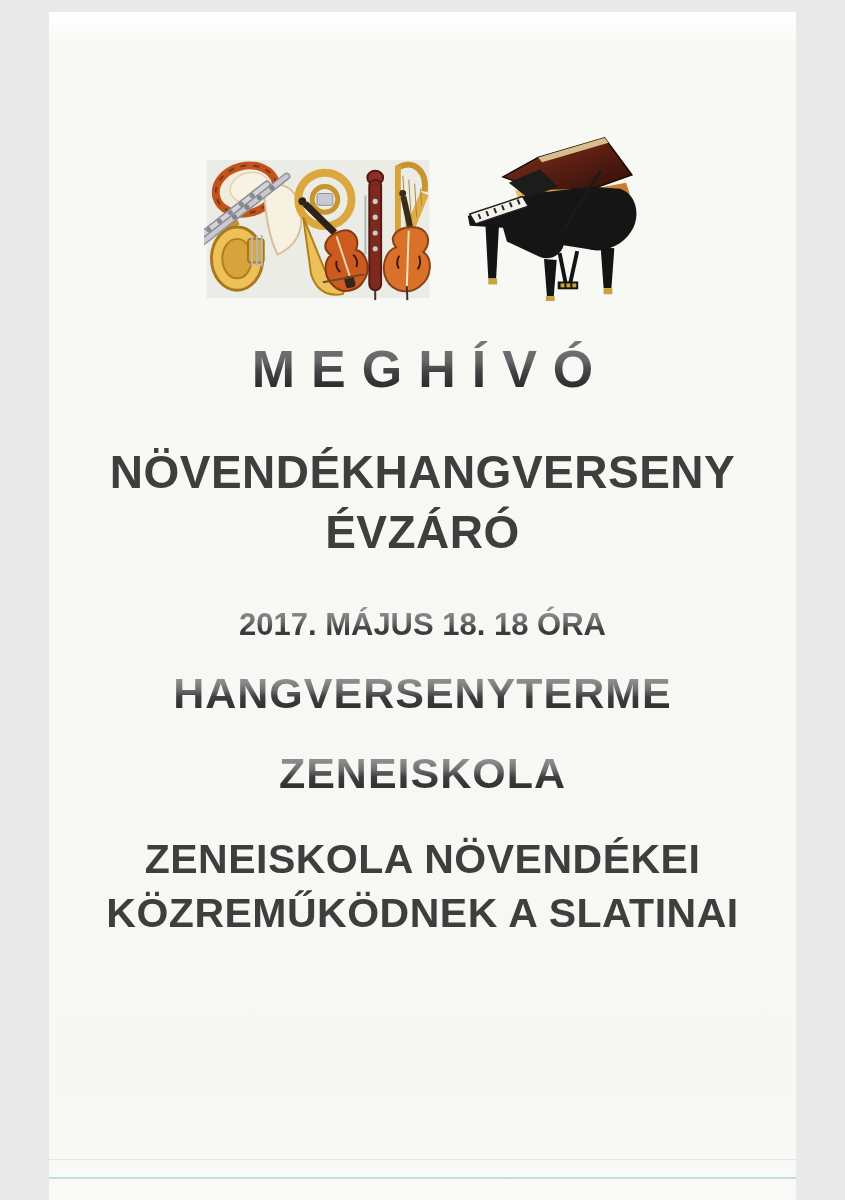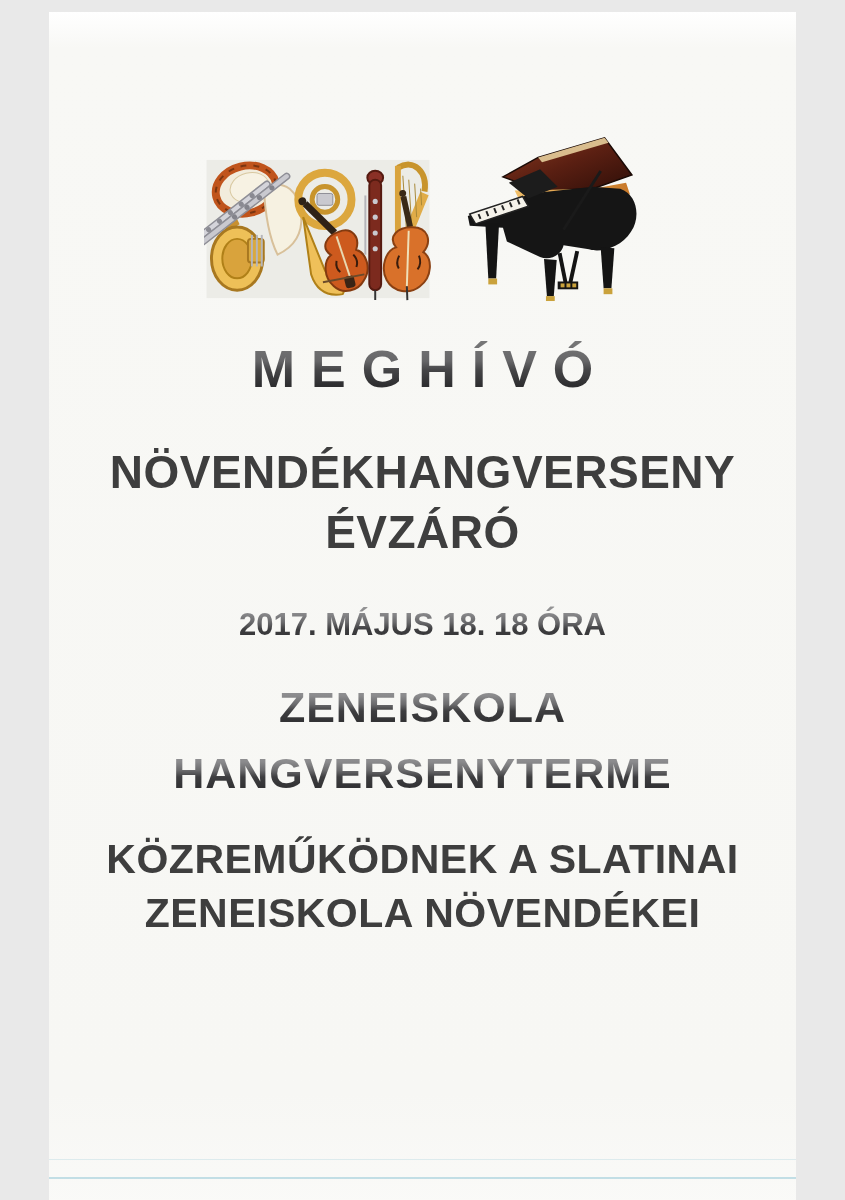--- a/index.html
+++ b/index.html
@@ -222,24 +222,24 @@
 
   <h1 class="center-line wordart title-art title-line" style="margin-bottom:0;">MEGHÍVÓ</h1>
 
   <div class="event-block">
     <div class="center-line solid event-line">NÖVENDÉKHANGVERSENY</div>
     <div class="center-line solid event-line">ÉVZÁRÓ</div>
   </div>
 
   <div class="center-line wordart datetime-line">2017. MÁJUS 18. 18 ÓRA</div>
 
+  <div class="center-line wordart venue-line2">HANGVERSENYTERME</div>
   <div class="center-line wordart venue-line1">ZENEISKOLA</div>
-  <div class="center-line wordart venue-line2">HANGVERSENYTERME</div>
 
   <div class="performers-block">
+    <div class="center-line solid performers-line">ZENEISKOLA NÖVENDÉKEI</div>
     <div class="center-line solid performers-line">KÖZREMŰKÖDNEK A SLATINAI</div>
-    <div class="center-line solid performers-line">ZENEISKOLA NÖVENDÉKEI</div>
   </div>
 
 
   <div class="scan-line a"></div>
   <div class="scan-line b"></div>
 </div>
 
 </body></html>

